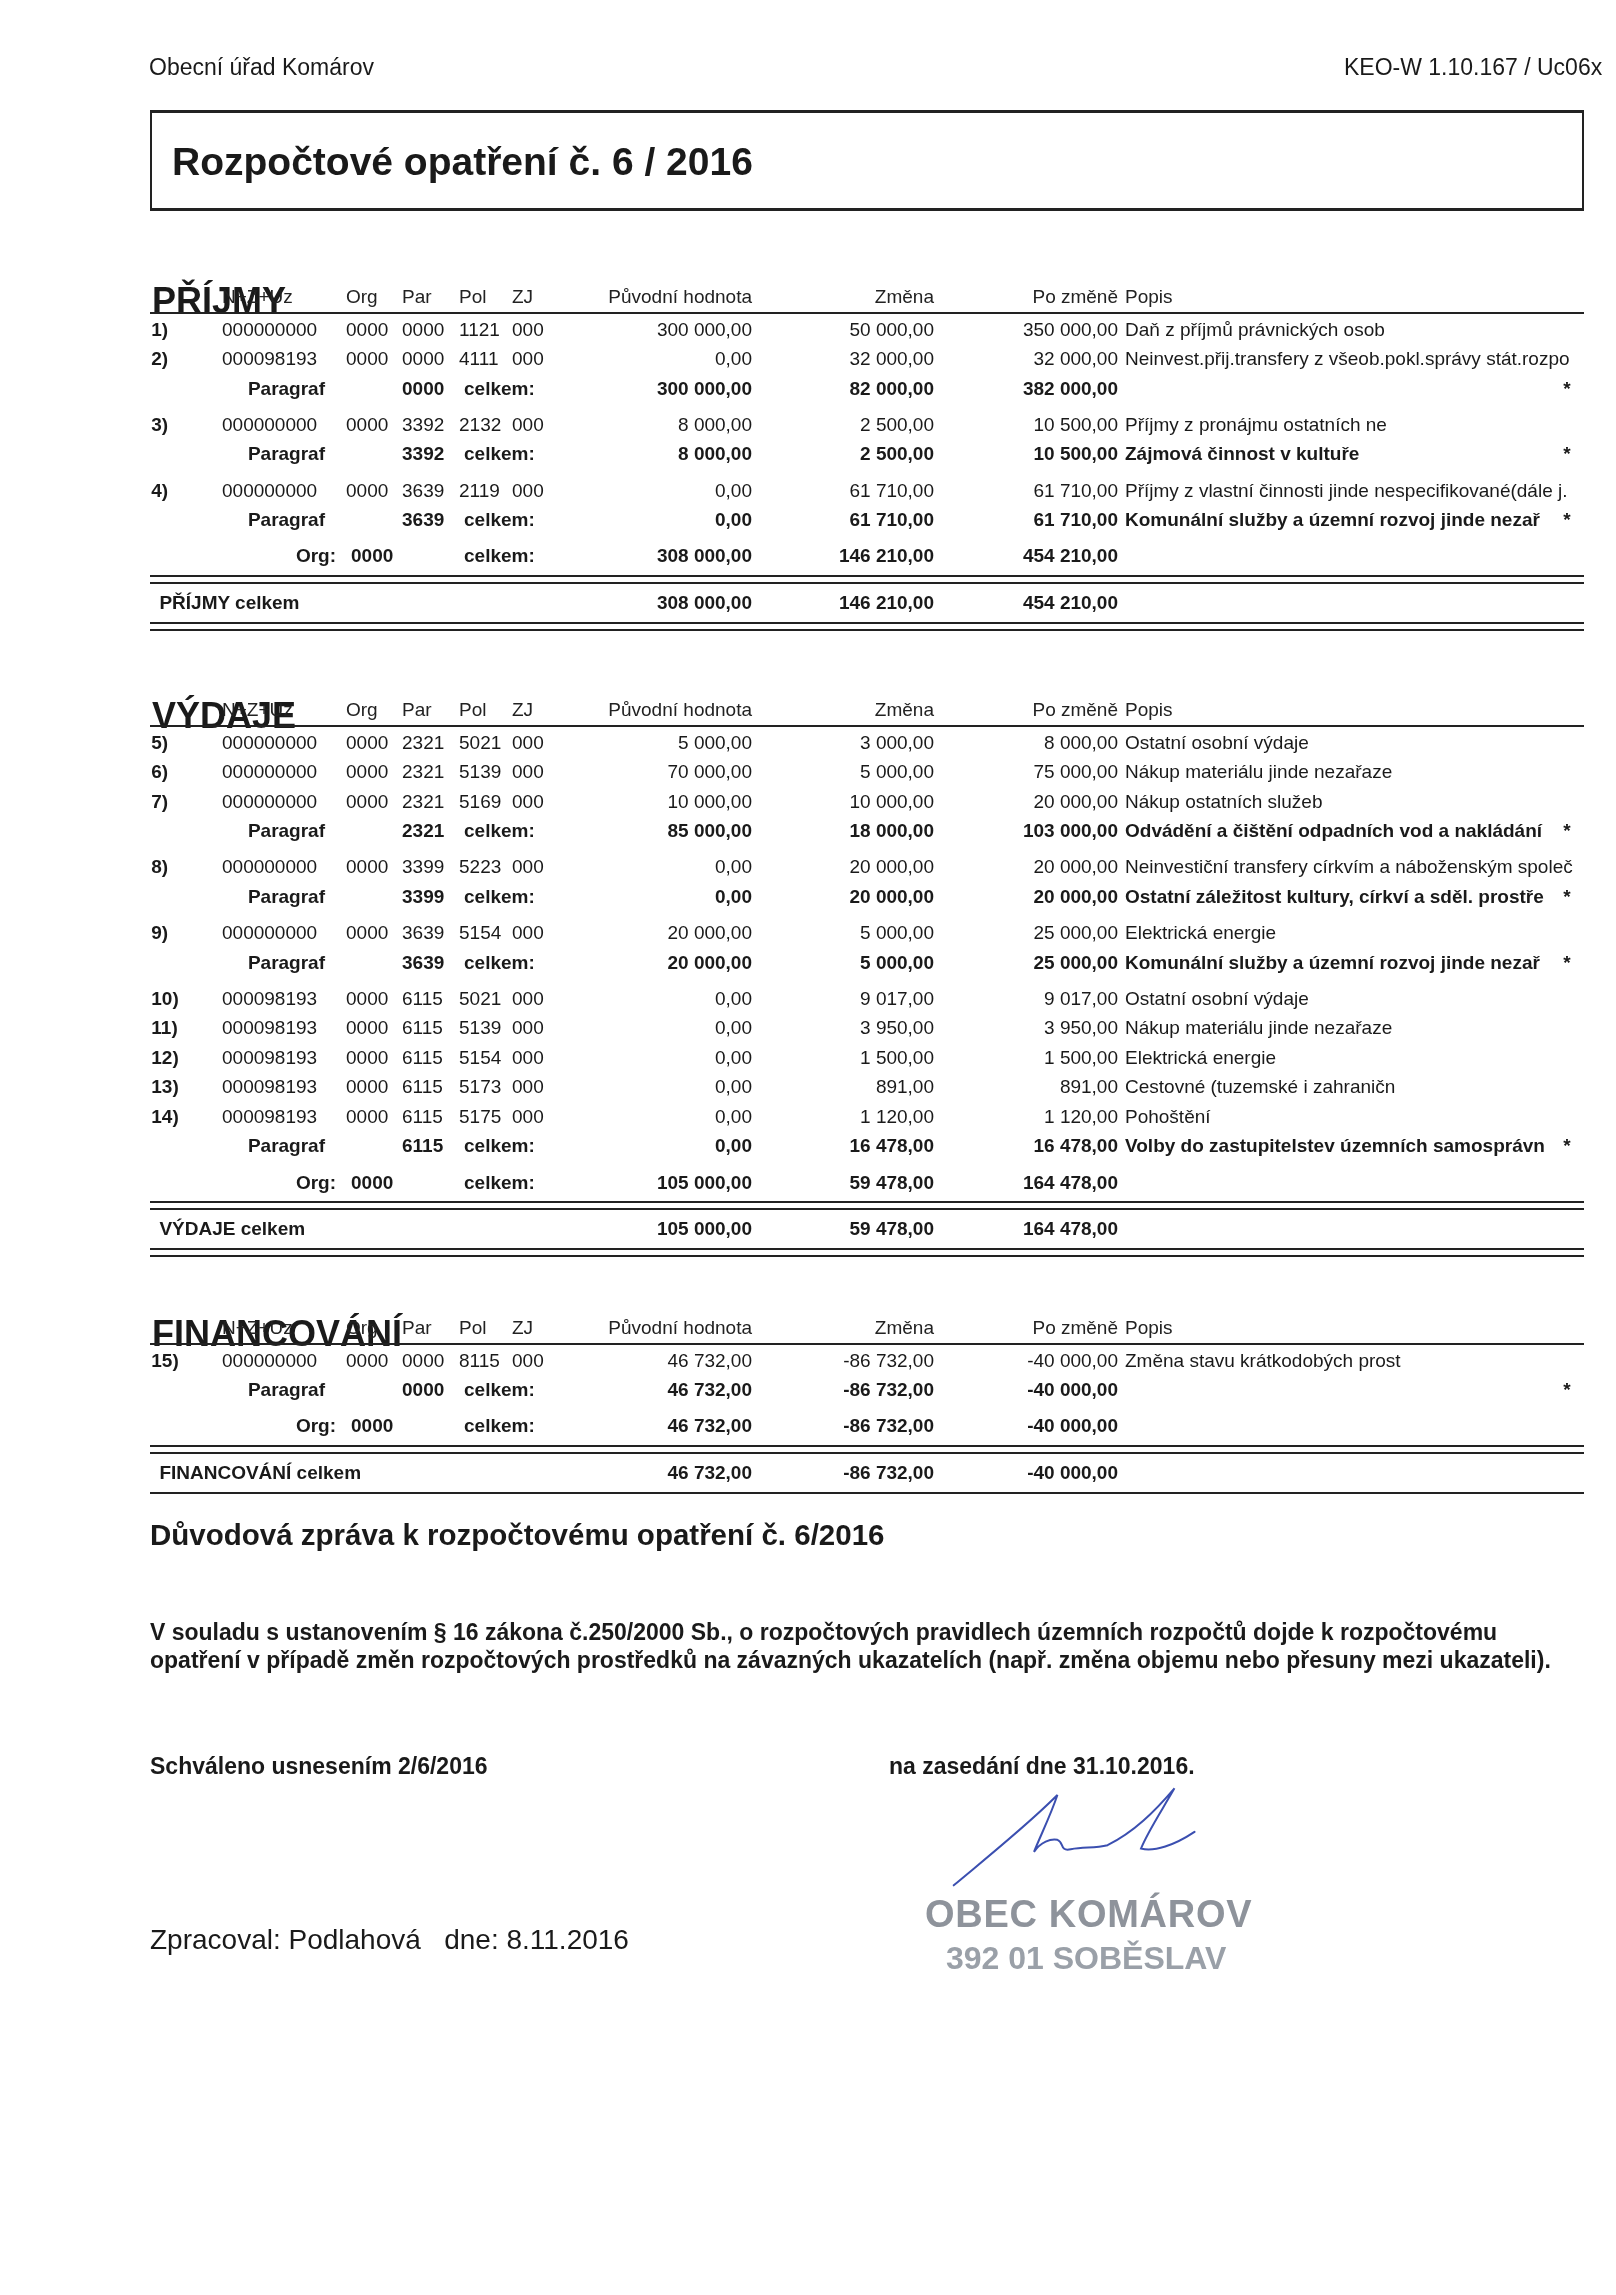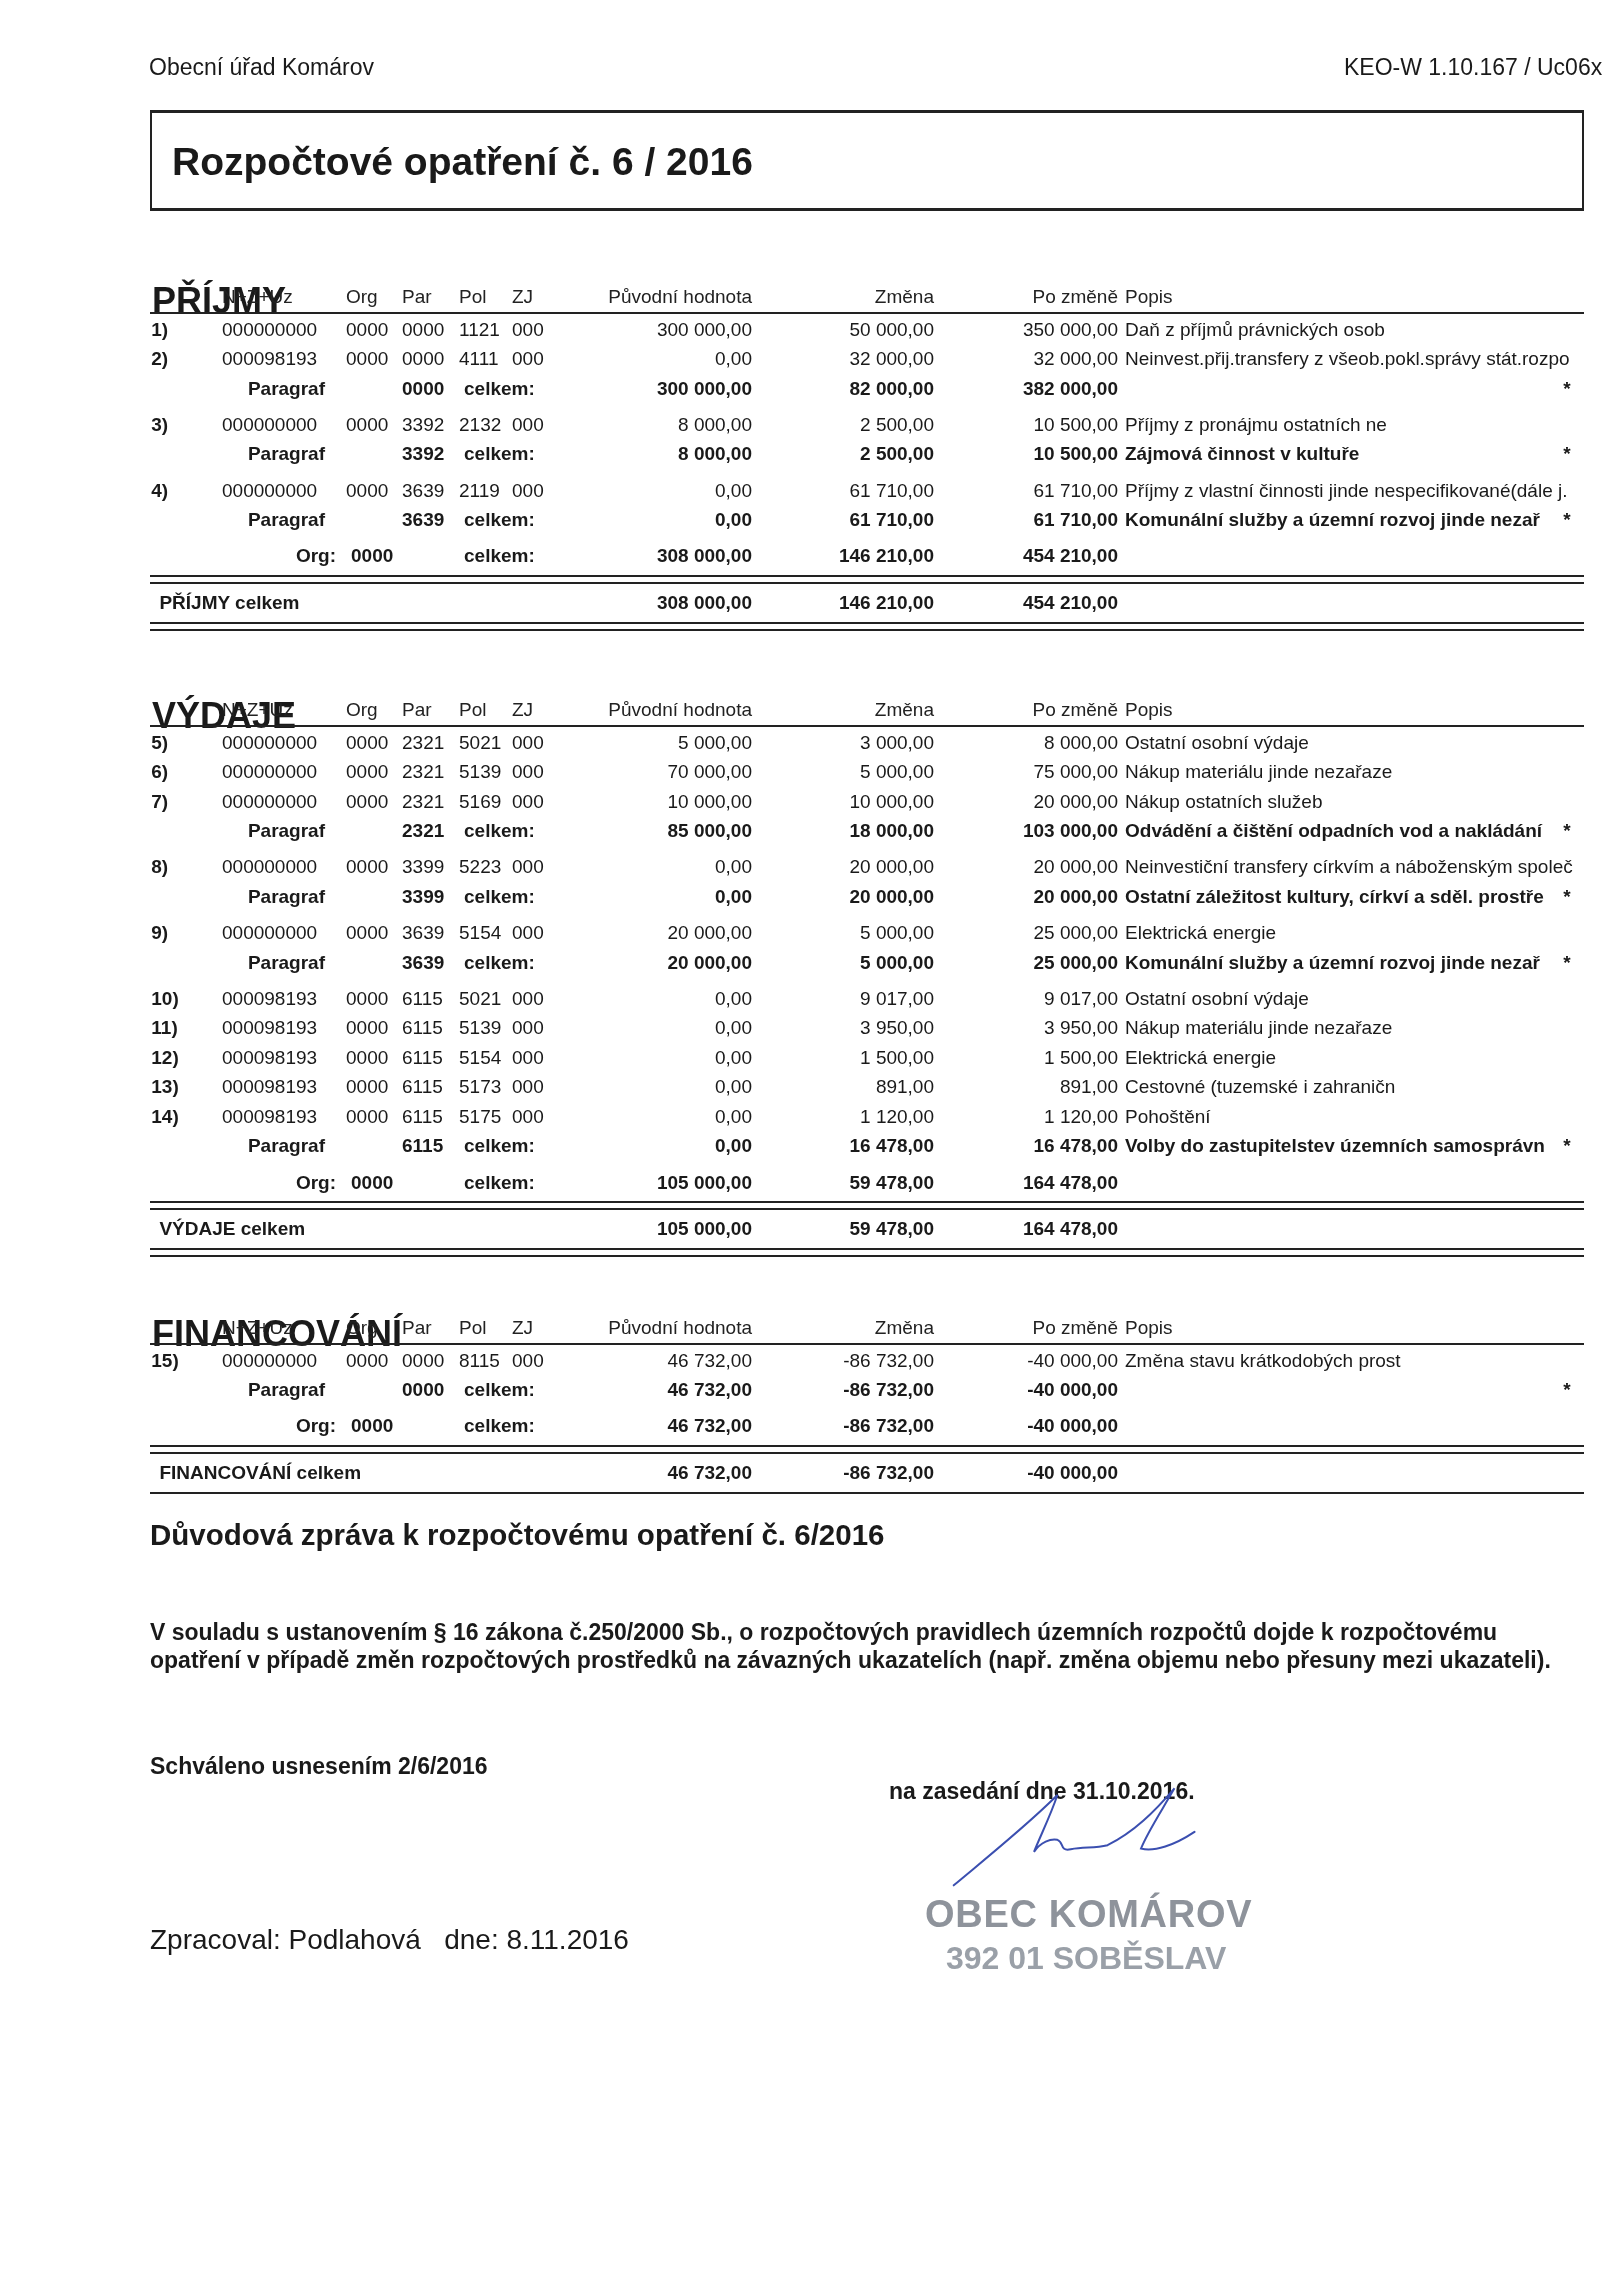--- a/index.html
+++ b/index.html
@@ -34,21 +34,21 @@
   .org-lbl { right: 1248px; text-align: right; font-weight: bold; }
   .gap { height: 6.7px; }
   .rule-thick { height: 0; border-top: 2.7px solid #222; margin: 0 0 1.3px 0; }
   .rule-double { height: 5.4px; border-top: 2.7px solid #222; border-bottom: 2px solid #222; margin: 4px 0; }
   .total-row > span { font-weight: bold; }
   .tot-lbl { left: 9.4px; }
 
   .report-h { left: 150px; top: 1518px; font-size: 29.5px; font-weight: bold; }
   .report-p { left: 150px; top: 1618px; width: 1410px; font-size: 23px; line-height: 28px; font-weight: bold; }
   .approved { left: 150px; top: 1753px; font-size: 23px; font-weight: bold; }
-  .meeting { left: 889px; top: 1753px; font-size: 23px; font-weight: bold; margin-top: 25px; }
+  .meeting { left: 889px; top: 1753px; font-size: 23px; font-weight: bold; }
   .prepared { left: 150px; top: 1924px; font-size: 28px; }
   .signature { left: 940px; top: 1785px; width: 295px; height: 107px; }
   .stamp1 { left: 925px; top: 1893px; font-size: 38px; font-weight: bold; color: #8e939b; letter-spacing: 0.7px; }
   .stamp2 { left: 946px; top: 1940px; font-size: 32px; font-weight: bold; color: #9aa0a8; }
 </style>
 </head>
 <body>
 
 <div class="abs hdr-left">Obecní úřad Komárov</div>
 <div class="abs hdr-right">KEO-W 1.10.167 / Uc06x</div>

